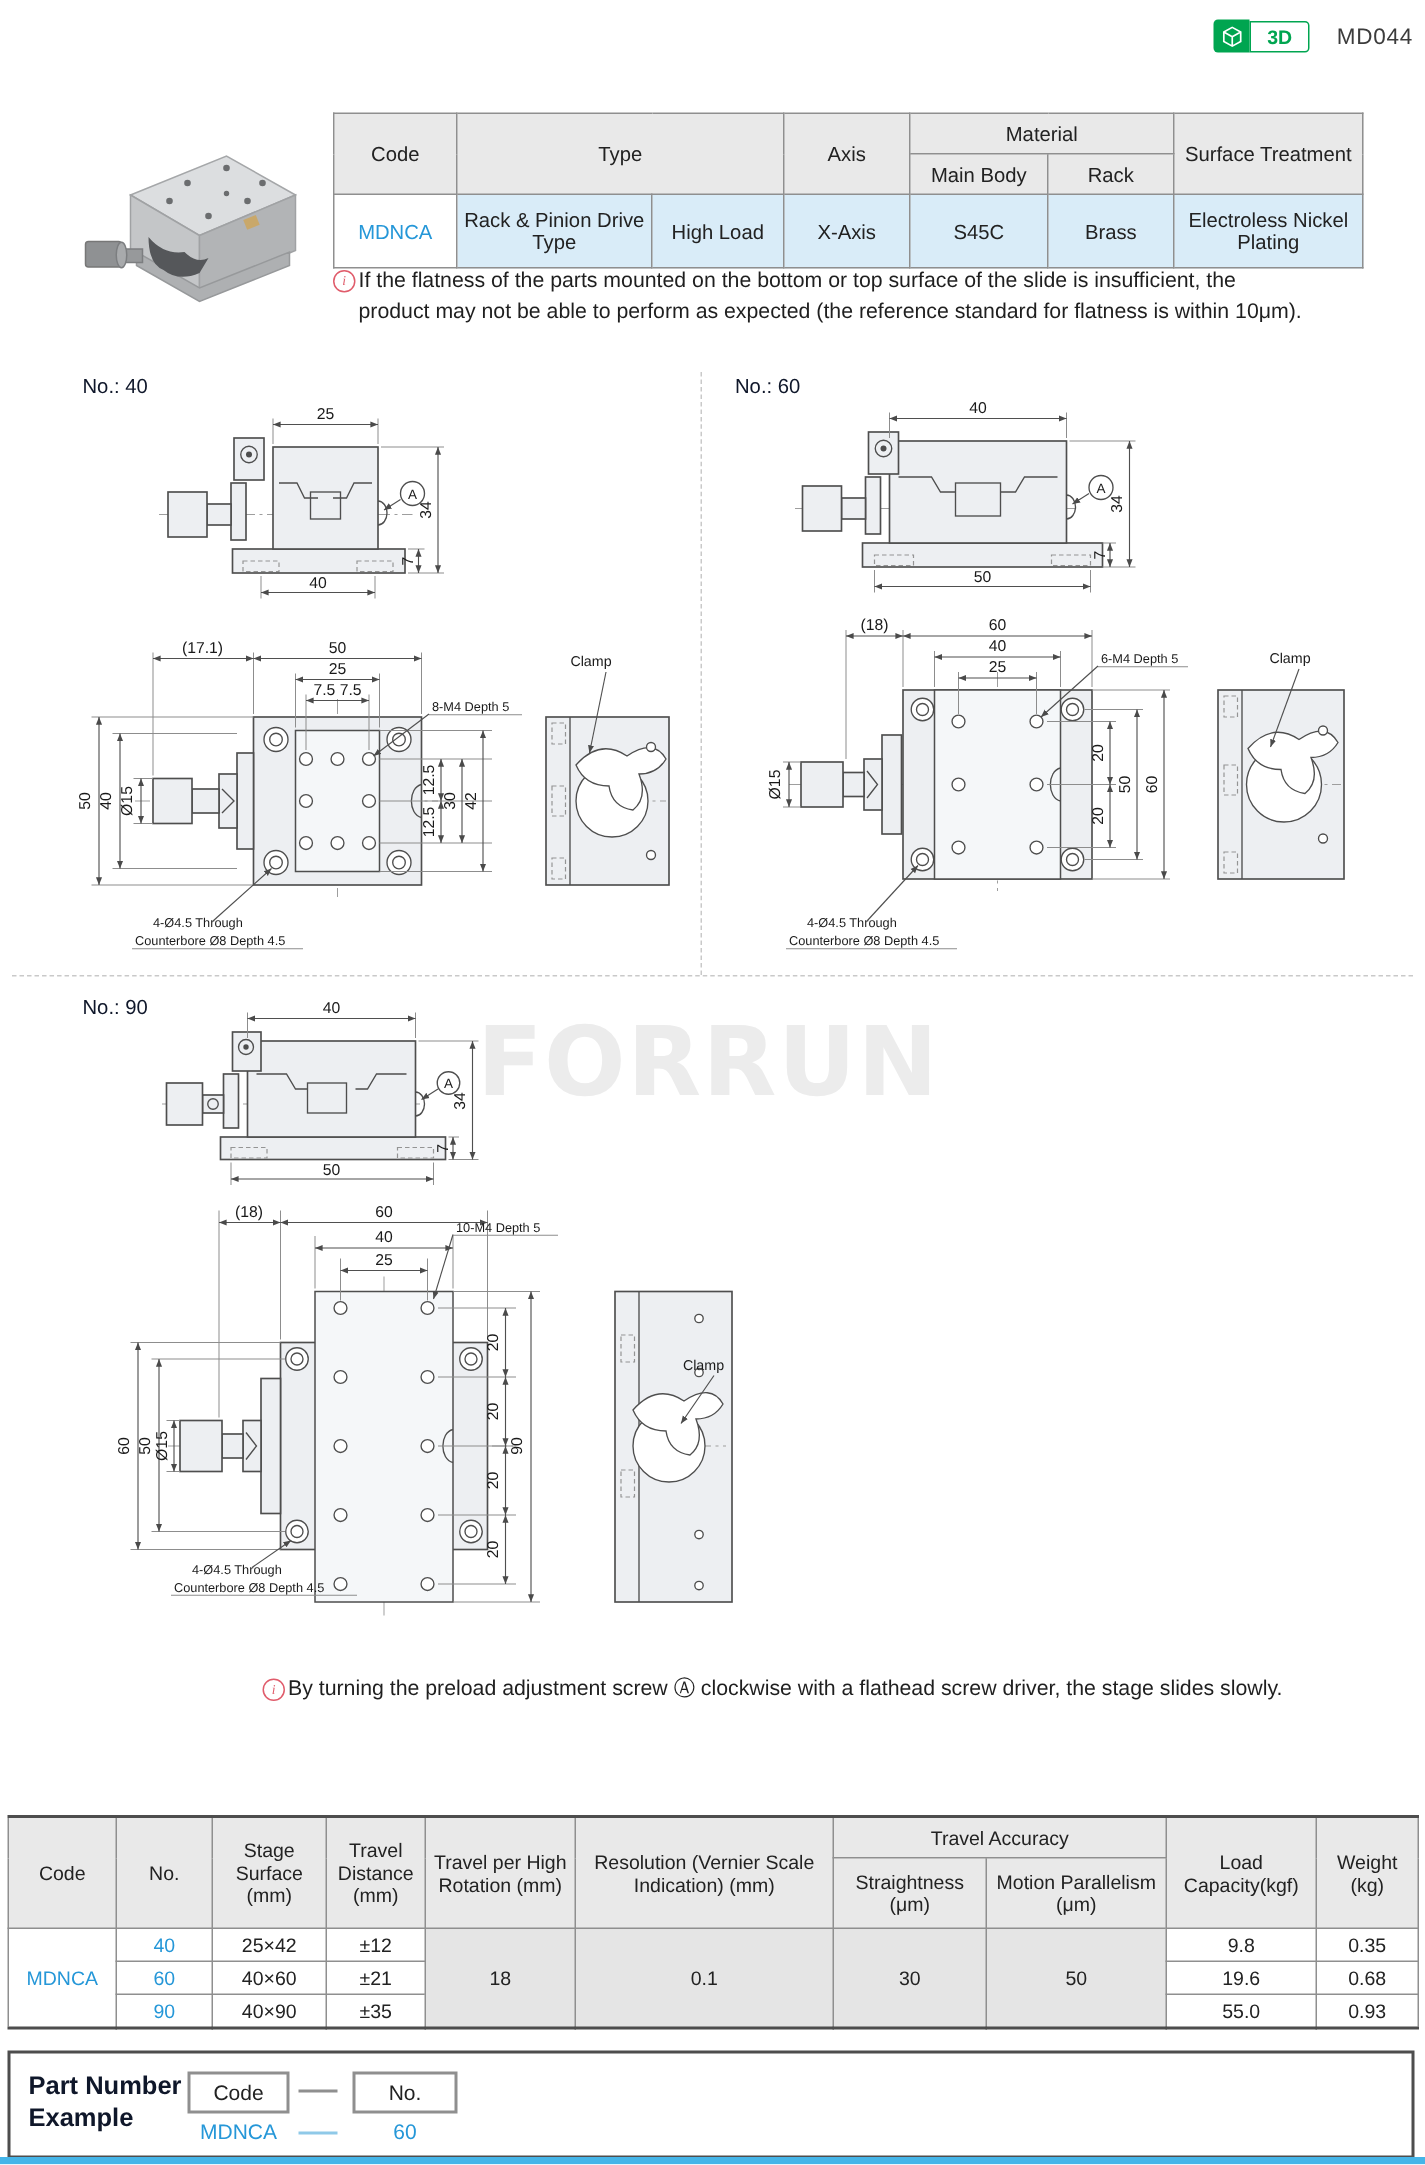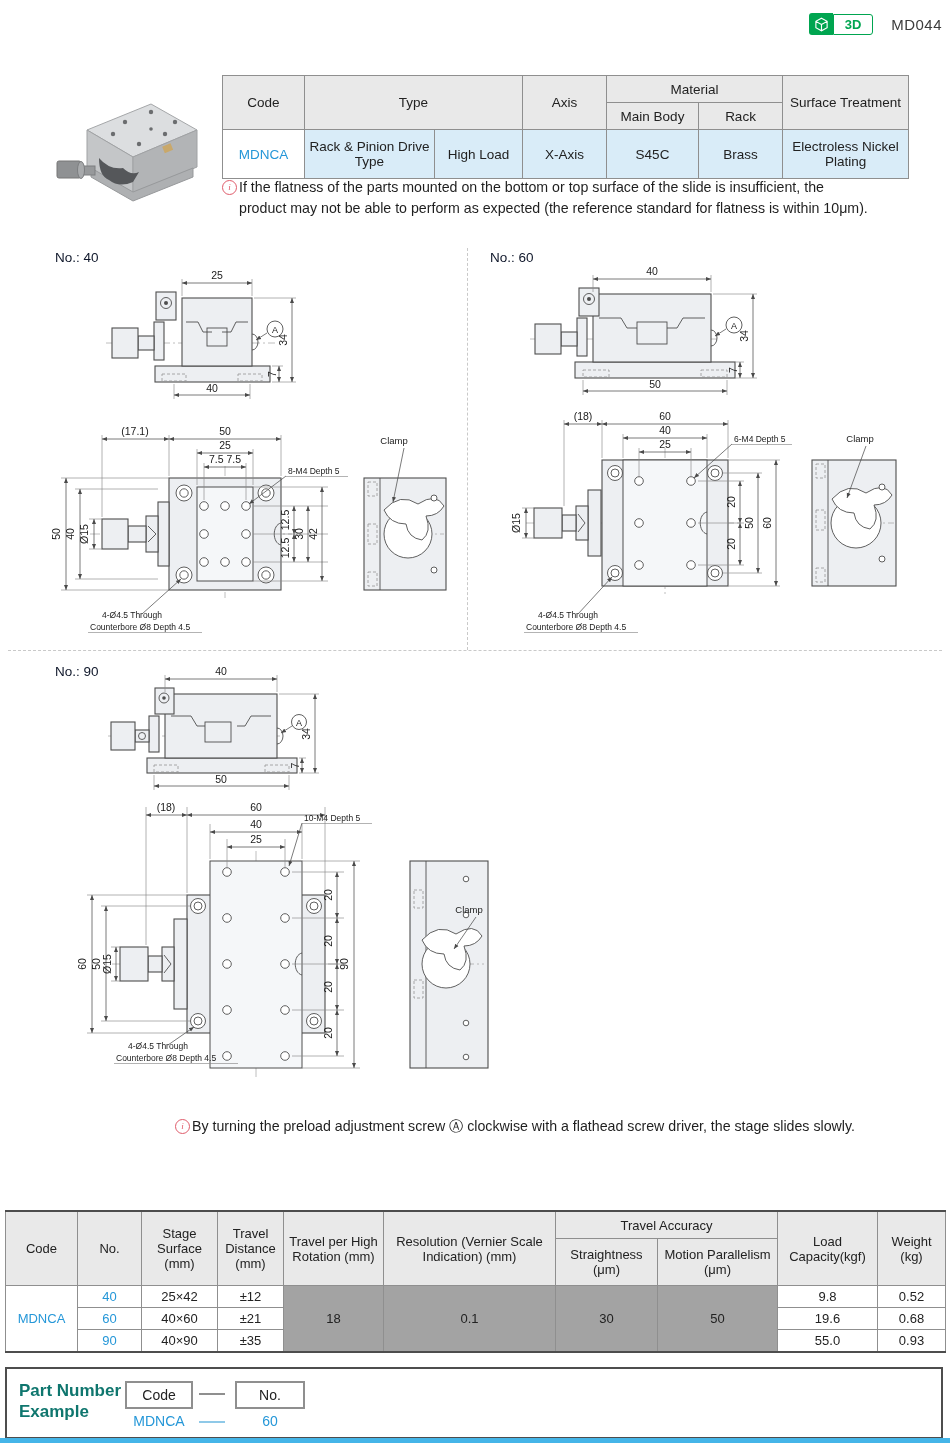--- a/index.html
+++ b/index.html
@@ -51,25 +51,25 @@
   .wm{position:absolute;left:318px;top:672px;font-size:64px;font-weight:bold;color:#ececec;
       letter-spacing:1px;font-family:"DejaVu Sans",sans-serif;}
   
   .size{position:absolute;left:5px;top:1210px;width:940px;font-size:13px;
         border-top:2px solid #4d4d4d;border-bottom:2px solid #4d4d4d;}
   .size th,.size td{border:1px solid #8f8f8f;text-align:center;vertical-align:middle;padding:0 2px;}
   .size th{background:#e9e9e9;font-weight:400;line-height:15px;}
   .size tr.h1 th{height:26px;}
   .size tr.h2 th{height:46px;}
   .size td{height:21px;background:#fff;}
-  .size td.bl{background:#a3a3a3;}
+  .size td.bl{background:#e5e5e5;}
   .size tr.h2{border-bottom:1.5px solid #555;}
   
   .pn{position:absolute;left:5px;top:1367px;width:934px;height:68px;border:2px solid #4d4d4d;}
-  .pn .ttl{position:absolute;left:12px;top:11px;width:120px;font-size:17px;font-weight:bold;line-height:21px;color:#0f766e;}
+  .pn .ttl{position:absolute;left:12px;top:11px;width:120px;font-size:17px;font-weight:bold;line-height:21px;color:#0f172a;}
   .pnbox{position:absolute;width:64px;height:24px;border:2px solid #8f8f8f;background:#fff;
          display:flex;align-items:center;justify-content:center;font-size:14px;color:#222;}
   .pnval{position:absolute;width:68px;text-align:center;font-size:14px;color:#2597d8;}
   .pndash{position:absolute;height:2px;background:#8f8f8f;}
   .pndash.bluedash{background:#8fc9e8;}
   .footerbar{position:absolute;left:0;right:0;bottom:0;height:5px;background:#45b5e8;}
 </style>
 </head>
 <body>
 
@@ -154,20 +154,21 @@
       <div>If the flatness of the parts mounted on the bottom or top surface of the slide is insufficient, the</div>
       <div>product may not be able to perform as expected (the reference standard for flatness is within 10μm).</div>
     </div>
   </div>
 
   <div class="nolabel" style="left:55px;top:250px">No.: 40</div>
   <div class="nolabel" style="left:490px;top:250px">No.: 60</div>
   <div class="nolabel" style="left:55px;top:664px">No.: 90</div>
   <div class="dashv"></div>
   <div class="dashh"></div>
+  <div class="wm">FORRUN</div>
 
   <svg class="drw" style="left:100px;top:266px" width="205" height="138" viewBox="0 0 205 138">
     <line class="cl" x1="6" y1="77" x2="175" y2="77"></line>
     <rect class="ol" x="55" y="100" width="115" height="16"></rect>
     <rect class="df" x="62" y="108" width="24" height="7"></rect>
     <rect class="df" x="138" y="108" width="24" height="7"></rect>
     <rect class="ol" x="82" y="32" width="70" height="68"></rect>
     <path class="nf" d="M86,56 L98,56 L103,66 L112,66"></path>
     <path class="nf" d="M148,56 L136,56 L131,66 L122,66"></path>
     <rect class="nf" x="107" y="62" width="20" height="18"></rect>
@@ -573,21 +574,21 @@
     <tr>
       <td rowspan="3" class="blue">MDNCA</td>
       <td class="blue">40</td>
       <td>25×42</td>
       <td>±12</td>
       <td rowspan="3" class="bl">18</td>
       <td rowspan="3" class="bl">0.1</td>
       <td rowspan="3" class="bl">30</td>
       <td rowspan="3" class="bl">50</td>
       <td>9.8</td>
-      <td>0.52</td>
+      <td>0.35</td>
     </tr>
     <tr>
       <td class="blue">60</td>
       <td>40×60</td>
       <td>±21</td>
       <td>19.6</td>
       <td>0.68</td>
     </tr>
     <tr>
       <td class="blue">90</td>

